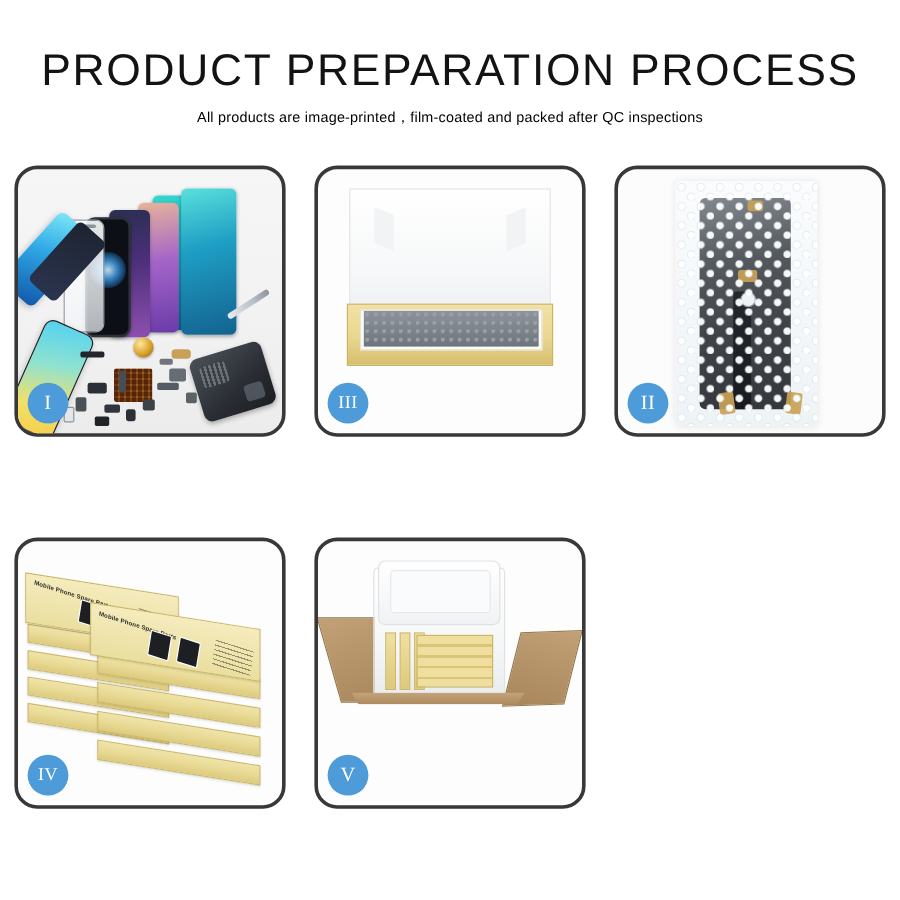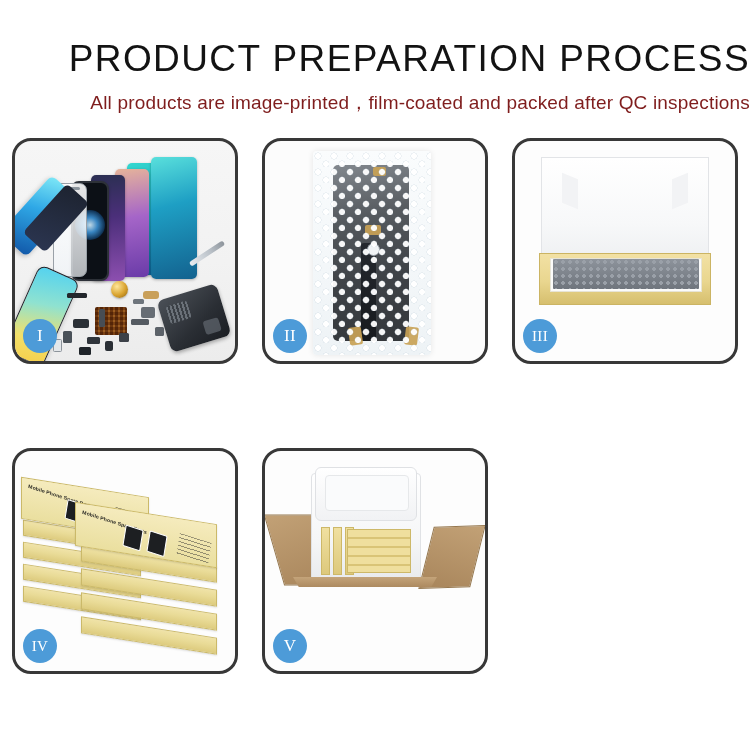--- a/index.html
+++ b/index.html
@@ -13,39 +13,39 @@
   }
 
   .page {
     position: relative;
     width: 750px;
     height: 750px;
     background: #ffffff;
   }
 
   
-  .header { padding-top: 40px; text-align: right; }
+  .header { padding-top: 40px; text-align: center; }
 
   .title {
     font-family: "Liberation Sans", sans-serif;
     font-size: 37px;
     font-weight: 400;
     letter-spacing: 1.4px;
     color: #131313;
     line-height: 1.05;
     white-space: nowrap;
   }
 
   .subtitle {
     margin-top: 11px;
     font-family: "Liberation Sans", sans-serif;
-    font-size: 19px;
+    font-size: 12px;
     font-weight: 400;
     letter-spacing: .18px;
-    color: #7f1d1d;
+    color: #000000;
     white-space: nowrap;
   }
 
   
   .grid {
     position: absolute;
     left: 12px;
     top: 138px;
     width: 726px;
     display: grid;
@@ -428,48 +428,48 @@
         <div class="part pt9"></div>
         <div class="part pt10"></div>
         <div class="part pt11"></div>
         <div class="part pt12"></div>
         <div class="part pt13"></div>
         <div class="part pt14"></div>
       </div>
       <div class="badge">I</div>
     </div>
 
+    <div class="panel p3">
+      <div class="scene">
+        <div class="lid">
+          <div class="lid-flapL"></div>
+          <div class="lid-flapR"></div>
+        </div>
+        <div class="tray">
+          <div class="tray-inner"></div>
+        </div>
+        <div class="foam"></div>
+      </div>
+      <div class="badge wide">III</div>
+    </div>
+
     <div class="panel p2">
       <div class="scene">
         <div class="bubblepack">
           <div class="screenpart"></div>
           <div class="flex-tail"></div>
           <div class="cam"></div>
           <div class="conn cn1"></div>
           <div class="conn cn2"></div>
           <div class="conn cn3"></div>
           <div class="conn cn4"></div>
           <div class="bubbletex"></div>
         </div>
       </div>
       <div class="badge">II</div>
-    </div>
-
-    <div class="panel p3">
-      <div class="scene">
-        <div class="lid">
-          <div class="lid-flapL"></div>
-          <div class="lid-flapR"></div>
-        </div>
-        <div class="tray">
-          <div class="tray-inner"></div>
-        </div>
-        <div class="foam"></div>
-      </div>
-      <div class="badge wide">III</div>
     </div>
 
     <div class="panel p4">
       <div class="scene stack">
 
         <div class="sbox" style="left:8px;  top:78px;  width:118px; height:16px; transform:skewY(9deg);"></div>
         <div class="sbox" style="left:8px;  top:100px; width:118px; height:16px; transform:skewY(9deg);"></div>
         <div class="sbox" style="left:8px;  top:122px; width:118px; height:16px; transform:skewY(9deg);"></div>
         <div class="sbox" style="left:8px;  top:144px; width:118px; height:16px; transform:skewY(9deg);"></div>
 

